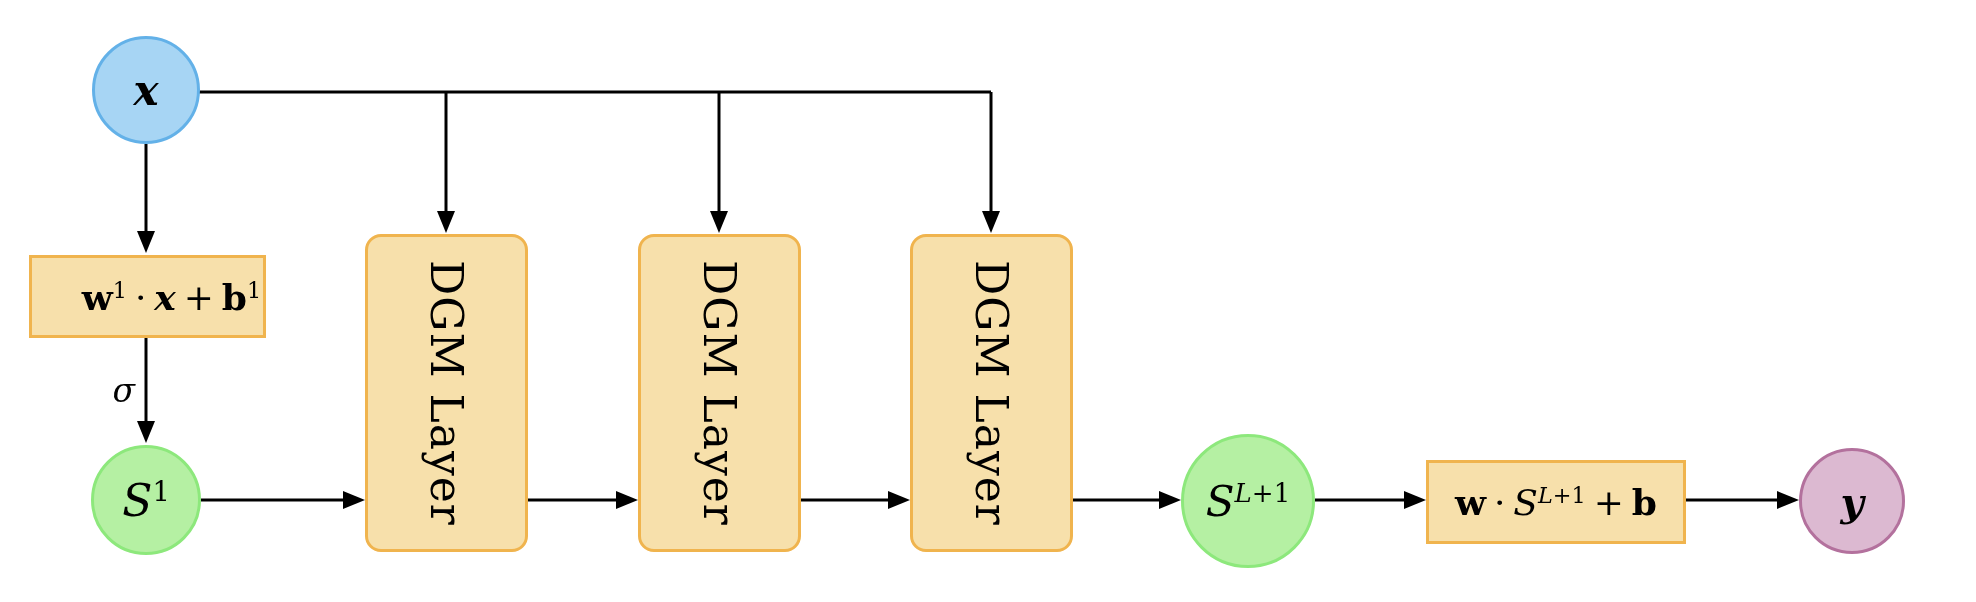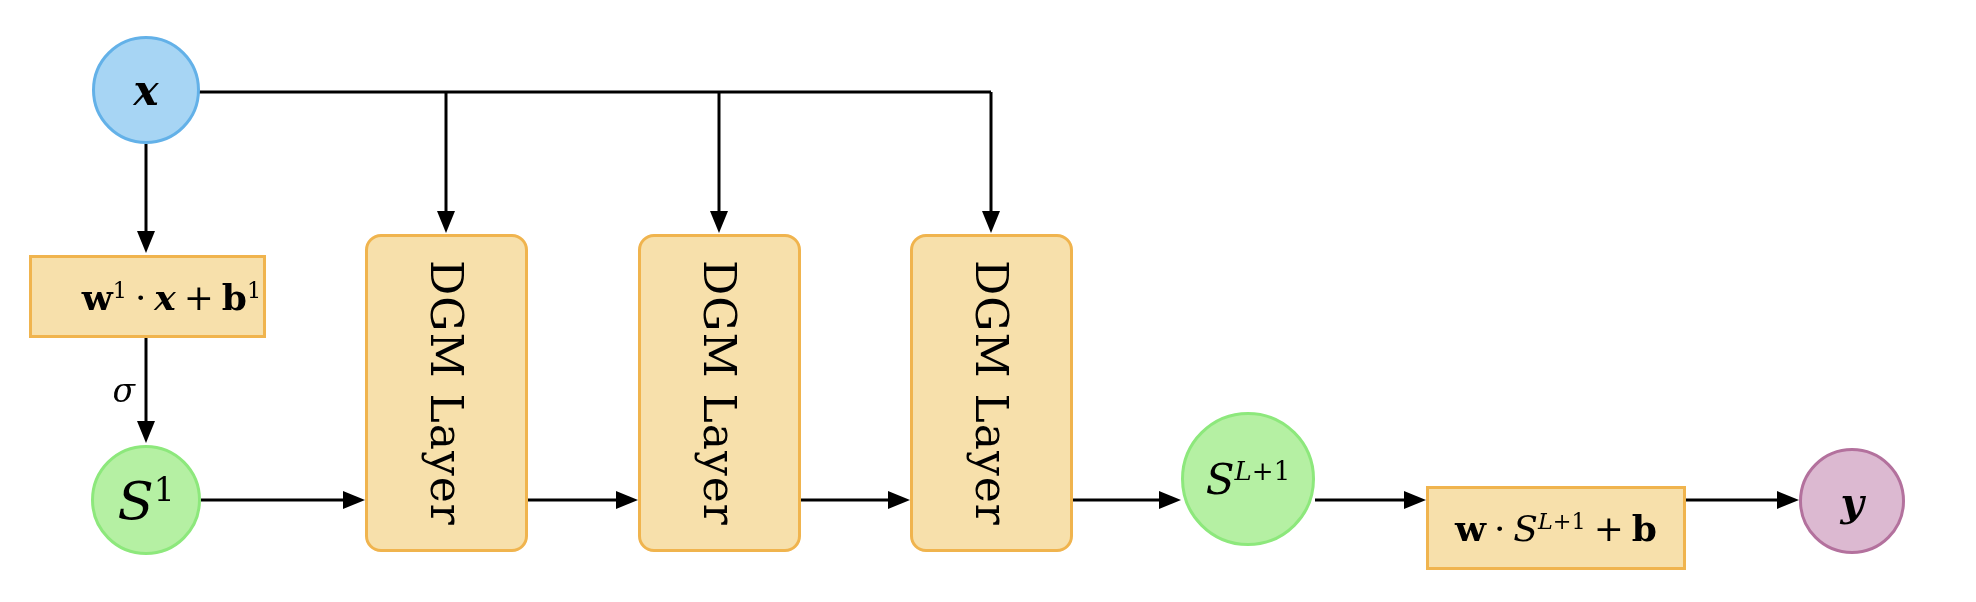--- a/index.html
+++ b/index.html
@@ -26,43 +26,43 @@
   .circle-x {
     left: 92px; top: 36px; width: 108px; height: 108px;
     background: var(--input-fill, #a7d5f4);
     border: 3px solid var(--input-stroke, #63b1e8);
     font-size: 42px; font-weight: 700; font-style: italic;
   }
   .circle-s1 {
     left: 91px; top: 445px; width: 110px; height: 110px;
     background: var(--state-fill, #b5f0a3);
     border: 3px solid var(--state-stroke, #8de87c);
-    font-size: 53px;
+    font-size: 44px;
   }
   .circle-sfinal {
-    left: 1181px; top: 412px; width: 134px; height: 134px;
+    left: 1181px; top: 434px; width: 134px; height: 134px;
     background: var(--state-fill, #b5f0a3);
     border: 3px solid var(--state-stroke, #8de87c);
     font-size: 42px;
   }
   .circle-y {
     left: 1799px; top: 448px; width: 106px; height: 106px;
     background: var(--output-fill, #dcb9d1);
     border: 3px solid var(--output-stroke, #b3719d);
     font-size: 40px; font-weight: 700; font-style: italic;
   }
 
   .formula-box {
     background: var(--layer-fill, #f7e0ab);
     border: 3px solid var(--layer-stroke, #f0b44e);
     font-size: 36px;
     white-space: nowrap;
   }
   .formula-in  { left: 29px;  top: 255px; width: 237px; height: 83px; padding-left: 48px; }
-  .formula-out { left: 1426px; top: 460px; width: 260px; height: 84px; margin-top: 26px; }
+  .formula-out { left: 1426px; top: 460px; width: 260px; height: 84px; }
 
   .dgm-box {
     top: 234px; width: 163px; height: 318px;
     background: var(--layer-fill, #f7e0ab);
     border: 3px solid var(--layer-stroke, #f0b44e);
     border-radius: 16px;
   }
   .dgm-1 { left: 365px; }
   .dgm-2 { left: 638px; }
   .dgm-3 { left: 910px; }

